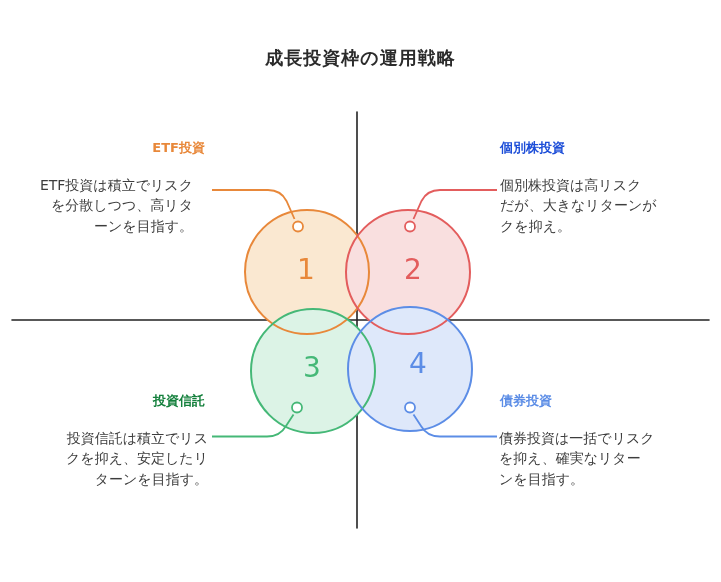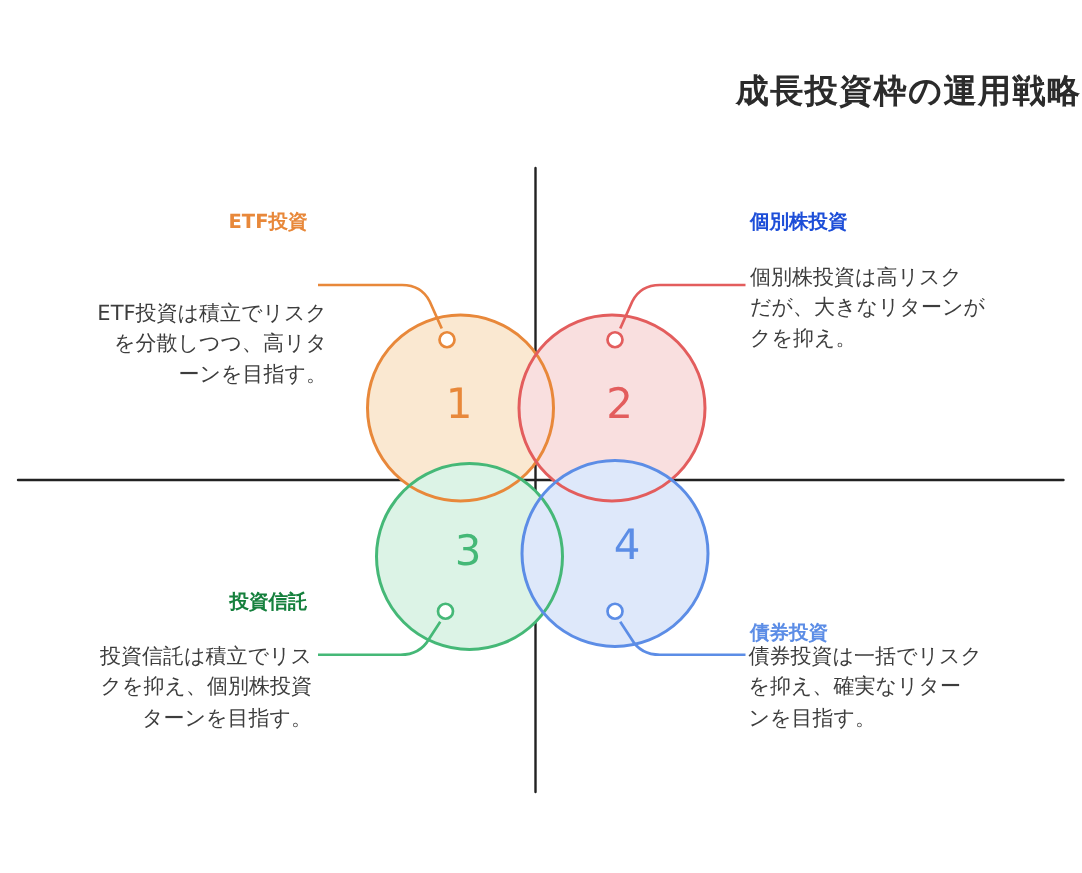--- a/index.html
+++ b/index.html
@@ -1,20 +1,20 @@
 <!DOCTYPE html>
 <html><head>
 <meta charset="utf-8">
 <style>
   * { margin:0; padding:0; box-sizing:border-box; }
   html,body { background:#ffffff; }
   body { font-family:"DejaVu Sans","Liberation Sans",sans-serif; }
   .canvas { position:relative; width:721px; height:582px; background:#ffffff; overflow:hidden; }
-  .title { position:absolute; top:46px; left:0; width:100%; text-align:right;
-           font-size:22px; font-weight:bold; color:#2b2b2b; letter-spacing:1px; }
+  .title { position:absolute; top:46px; left:0; width:100%; text-align:center;
+           font-size:18px; font-weight:bold; color:#2b2b2b; letter-spacing:1px; }
   svg.layer { position:absolute; left:0; top:0; }
   .axis { stroke-width:1.6; stroke-linecap:round; }
   .venn-fill { stroke:none; }
   .venn-stroke { fill:none; stroke-width:2; }
   .connector { fill:none; stroke-width:1.8; }
   .marker { fill:#ffffff; stroke-width:1.8; }
   .num { position:absolute; transform:translate(-50%,-50%); font-size:28px; font-weight:400; }
   .label { position:absolute; font-size:13px; font-weight:600; }
   .desc { position:absolute; font-size:14px; line-height:1.45; color:#3d3d3d; white-space:pre-line; }
   .ta-r { text-align:right; }
@@ -52,32 +52,32 @@
     <circle class="marker" cx="297" cy="407.5" r="5" stroke="#45B877"></circle>
     <circle class="marker" cx="410" cy="407.5" r="5" stroke="#5C8DE6"></circle>
   </svg>
 
   <div class="num" style="left: 306px; top: 269px; color: rgb(232, 136, 58);">1</div>
   <div class="num" style="left: 413px; top: 269px; color: rgb(227, 93, 93);">2</div>
   <div class="num" style="left: 312px; top: 367px; color: rgb(69, 184, 119);">3</div>
   <div class="num" style="left: 418px; top: 363px; color: rgb(92, 141, 230);">4</div>
 
   <div class="label ta-r" style="left: 20px; top: 139px; width: 185px; color: rgb(232, 136, 58);">ETF投資</div>
-  <div class="desc ta-r" style="left:28px; top:175px; width:190px;margin-top:24px;">ETF投資は積立でリスク
+  <div class="desc ta-r" style="left:3px; top:175px; width:190px;">ETF投資は積立でリスク
 を分散しつつ、高リタ
 ーンを目指す。</div>
 
   <div class="label ta-l" style="left: 500px; top: 139px; width: 200px; color: #1d4ed8;">個別株投資</div>
   <div class="desc ta-l" style="left:500px; top:175px; width:200px;">個別株投資は高リスク
 だが、大きなリターンが
 クを抑え。</div>
 
   <div class="label ta-r" style="left: 20px; top: 392px; width: 185px; color: #15803d;">投資信託</div>
   <div class="desc ta-r" style="left:18px; top:428px; width:190px;">投資信託は積立でリス
-クを抑え、個別株投資
+クを抑え、安定したリ
 ターンを目指す。</div>
 
-  <div class="label ta-l" style="left: 500px; top: 392px; width: 200px; color: rgb(92, 141, 230); margin-top: 21px;">債券投資</div>
+  <div class="label ta-l" style="left: 500px; top: 392px; width: 200px; color: rgb(92, 141, 230);">債券投資</div>
   <div class="desc ta-l" style="left:499px; top:428px; width:200px;">債券投資は一括でリスク
 を抑え、確実なリター
 ンを目指す。</div>
 
 </div>
 
 </body></html>

